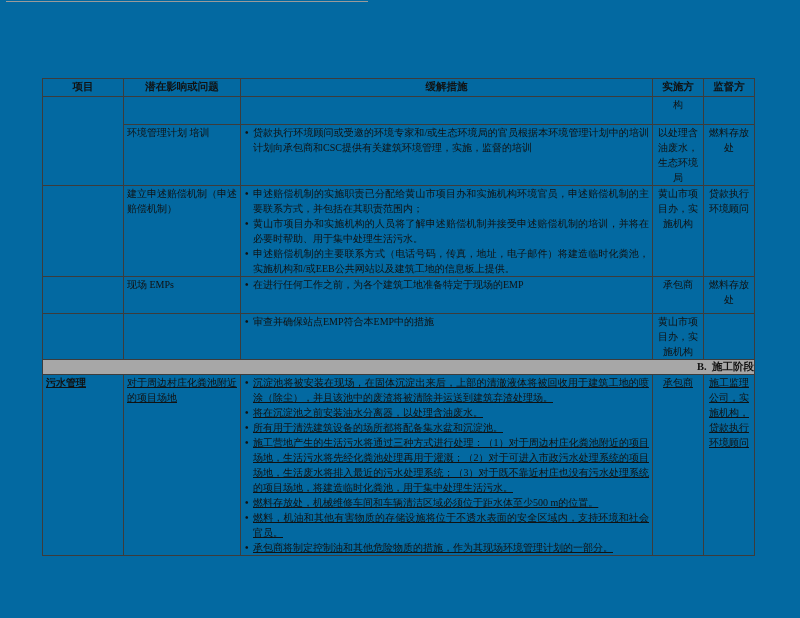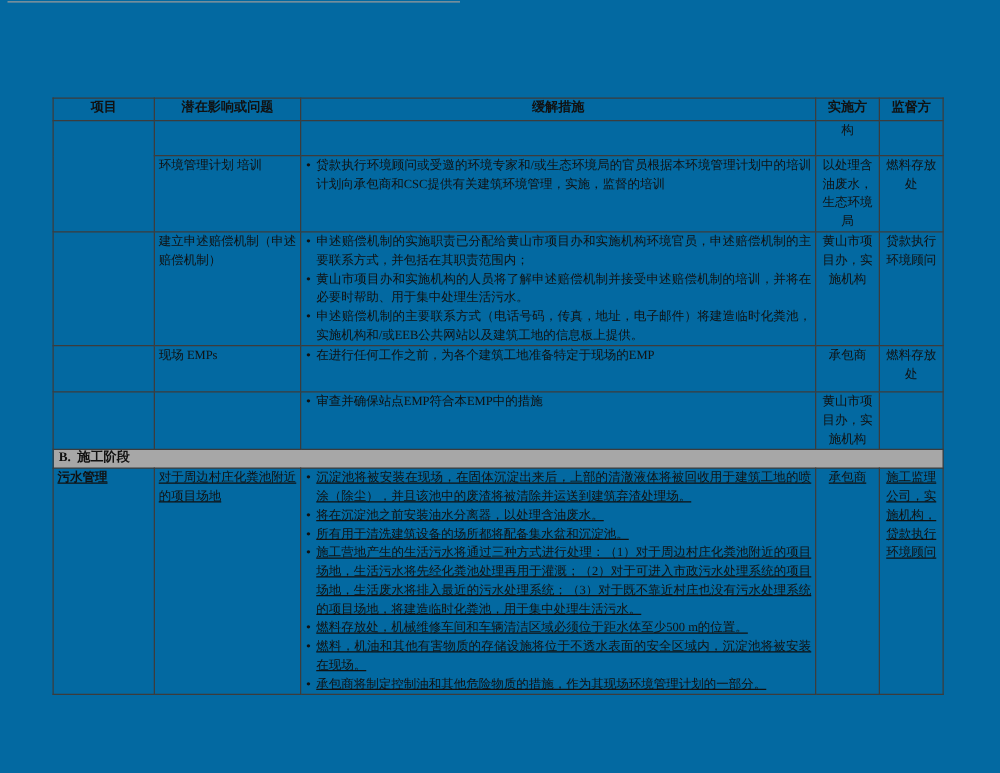--- a/index.html
+++ b/index.html
@@ -35,21 +35,21 @@
   .bold{font-weight:bold;}
   .measure{position:relative;padding-left:9px;text-align:justify;}
   .measure::before{content:"\2022";position:absolute;left:1px;top:0;font-weight:bold;}
   tr.r1 td{height:27px;}
   tr.r2 td{height:45px;}
   tr.r3 td{height:89px;}
   tr.r4 td{height:36px;}
   tr.r5 td{height:45px;}
   tr.rB td{
     height:14px;background:#a7a7a7;font-weight:bold;font-size:10.5px;
-    line-height:14px;padding:0 0 0 4px;white-space:pre-wrap;
+    line-height:14px;padding:0 0 0 4px;white-space:pre-wrap;text-align:right;
   }
   tr.r6 td{height:179px;text-decoration:underline;}
 </style>
 </head>
 <body>
 
 <div class="page">
   <div class="scan-artifact"></div>
 
   <div class="table-wrap">
@@ -126,21 +126,21 @@
 
         <tr class="r6">
           <td class="c-project bold">污水管理</td>
           <td class="c-impact">对于周边村庄化粪池附近的项目场地</td>
           <td class="c-measures">
             <div class="measure">沉淀池将被安装在现场，在固体沉淀出来后，上部的清澈液体将被回收用于建筑工地的喷涂（除尘），并且该池中的废渣将被清除并运送到建筑弃渣处理场。</div>
             <div class="measure">将在沉淀池之前安装油水分离器，以处理含油废水。</div>
             <div class="measure">所有用于清洗建筑设备的场所都将配备集水盆和沉淀池。</div>
             <div class="measure">施工营地产生的生活污水将通过三种方式进行处理：（1）对于周边村庄化粪池附近的项目场地，生活污水将先经化粪池处理再用于灌溉；（2）对于可进入市政污水处理系统的项目场地，生活废水将排入最近的污水处理系统；（3）对于既不靠近村庄也没有污水处理系统的项目场地，将建造临时化粪池，用于集中处理生活污水。</div>
             <div class="measure">燃料存放处，机械维修车间和车辆清洁区域必须位于距水体至少500 m的位置。</div>
-            <div class="measure">燃料，机油和其他有害物质的存储设施将位于不透水表面的安全区域内，沉淀池将被安装在现场。</div>
+            <div class="measure">燃料，机油和其他有害物质的存储设施将位于不透水表面的安全区域内，支持环境和社会官员。</div>
             <div class="measure">承包商将制定控制油和其他危险物质的措施，作为其现场环境管理计划的一部分。</div>
           </td>
           <td class="c-party">承包商</td>
           <td class="c-party">施工监理公司，实施机构，贷款执行环境顾问</td>
         </tr>
       </tbody>
     </table>
   </div>
 </div>
 

